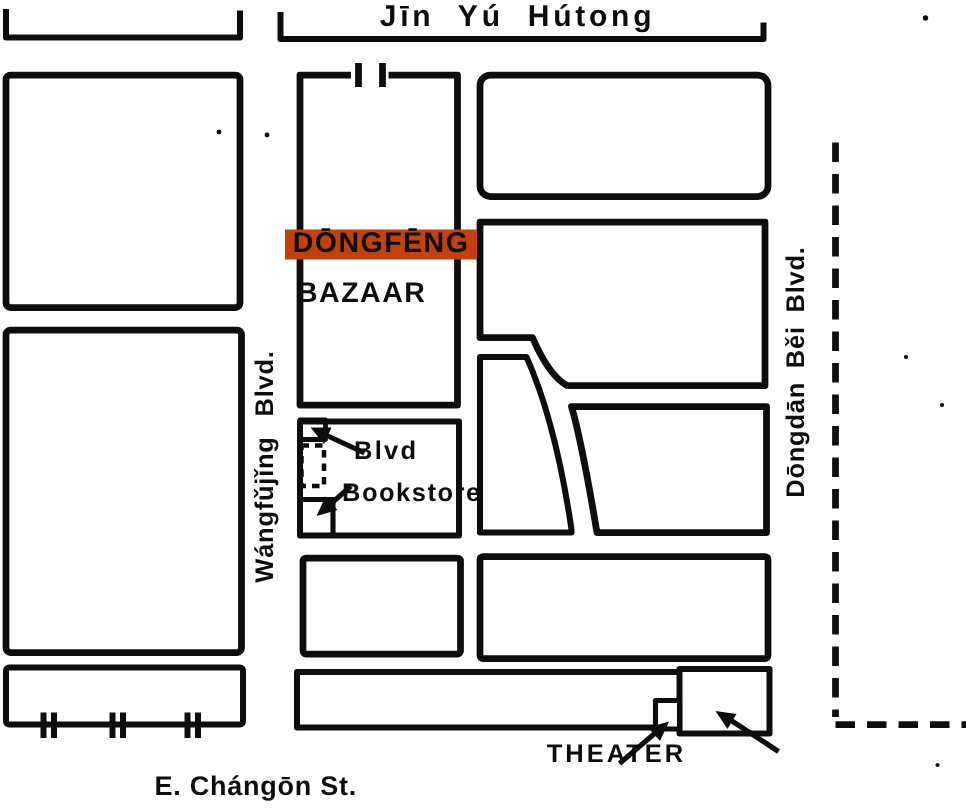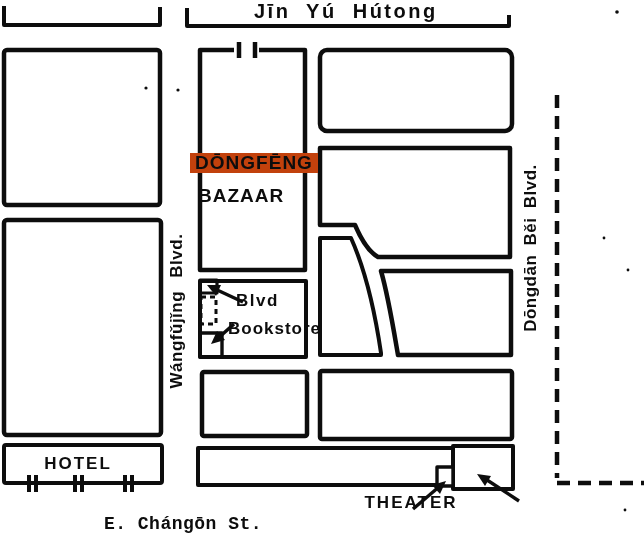--- a/index.html
+++ b/index.html
@@ -94,31 +94,30 @@
         <circle cx="146" cy="88" r="1.6"></circle>
         <circle cx="178" cy="90" r="1.6"></circle>
         <circle cx="617" cy="12" r="1.8"></circle>
         <circle cx="604" cy="238" r="1.4"></circle>
         <circle cx="628" cy="270" r="1.4"></circle>
         <circle cx="625" cy="510" r="1.4"></circle>
       </g>
     </g>
   </svg>
 
-  <div class="lbl" style="left:254px;top:1px;width:240px;font-size:20px;letter-spacing:2.5px;word-spacing:8px;">Jīn Yú Hútong</div>
+  <div class="lbl" style="left:225px;top:1px;width:240px;font-size:20px;letter-spacing:2.5px;word-spacing:8px;text-align:center;">Jīn Yú Hútong</div>
 
   <div class="lbl halo" style="left:190px;top:153px;width:124px;font-size:19px;letter-spacing:1px;text-align:center;">DŌNGFĒNG</div>
   <div class="lbl" style="left:198px;top:186px;width:108px;font-size:19px;letter-spacing:1px;text-align:left;">BAZAAR</div>
 
   <div class="lbl vert" style="left:92px;top:301px;width:170px;font-size:17px;letter-spacing:0.5px;word-spacing:8px;">Wángfǔjǐng Blvd.</div>
 
   <div class="lbl vert" style="left:426px;top:238px;width:210px;font-size:17px;letter-spacing:0.5px;word-spacing:4px;">Dōngdān  Běi  Blvd.</div>
 
   <div class="lbl" style="left:236px;top:291px;width:60px;font-size:17px;letter-spacing:1.5px;">Blvd</div>
   <div class="lbl" style="left:228px;top:319px;width:110px;font-size:17px;letter-spacing:1px;">Bookstore</div>
 
-  <div class="lbl" style="left:26px;top:454px;width:104px;font-size:17px;letter-spacing:2px;text-align:center;">HOTEL</div>
 
   <div class="lbl" style="left:315px;top:493px;width:104px;font-size:17px;letter-spacing:2px;text-align:center;margin-left:44px;">THEATER</div>
 
-  <div class="lbl" style="left:103px;top:514px;width:160px;font-size:18px;letter-spacing:0.5px;text-align:center;font-family:Liberation Mono, monospace;">E. Chángōn St.</div>
+  <div class="lbl" style="left:103px;top:514px;width:160px;font-size:18px;letter-spacing:0.5px;text-align:left;">E. Chángōn St.</div>
 
 </div>
 
 </body></html>

